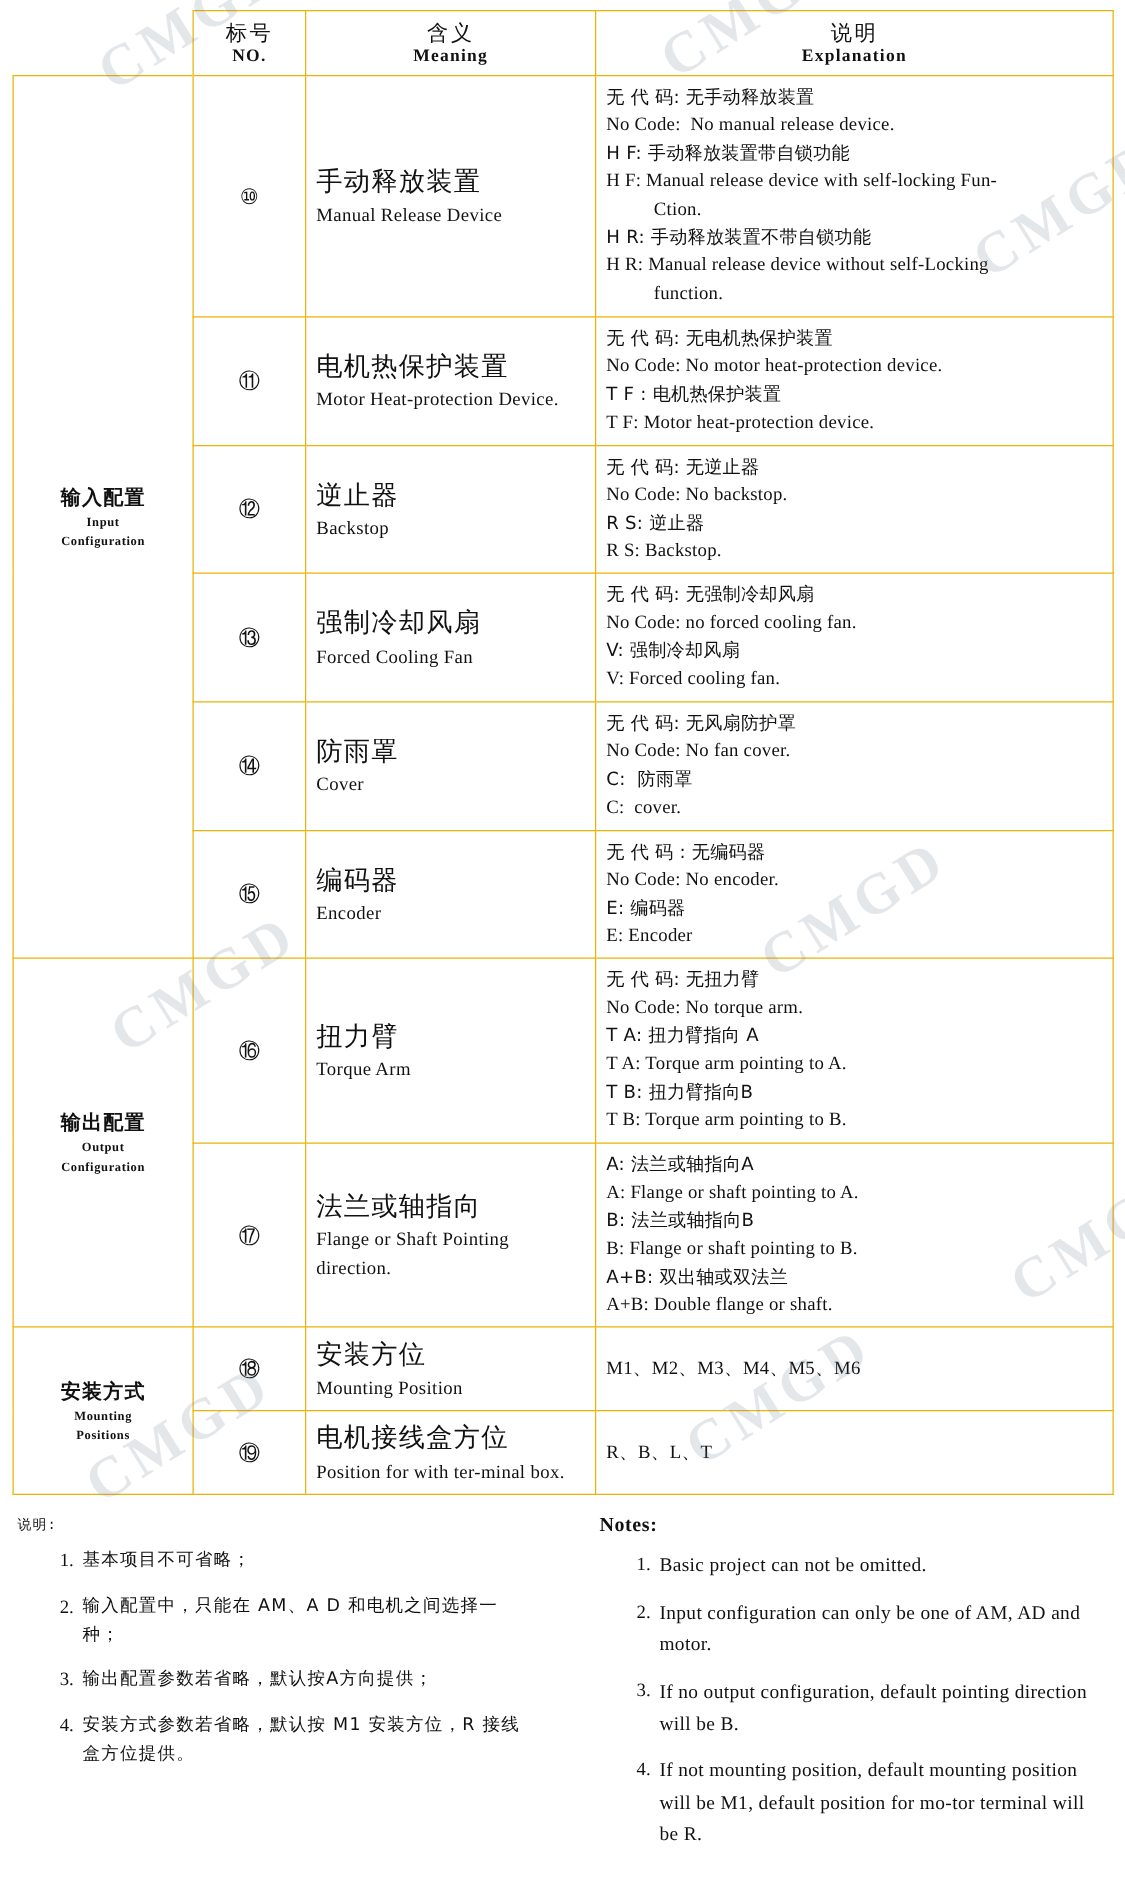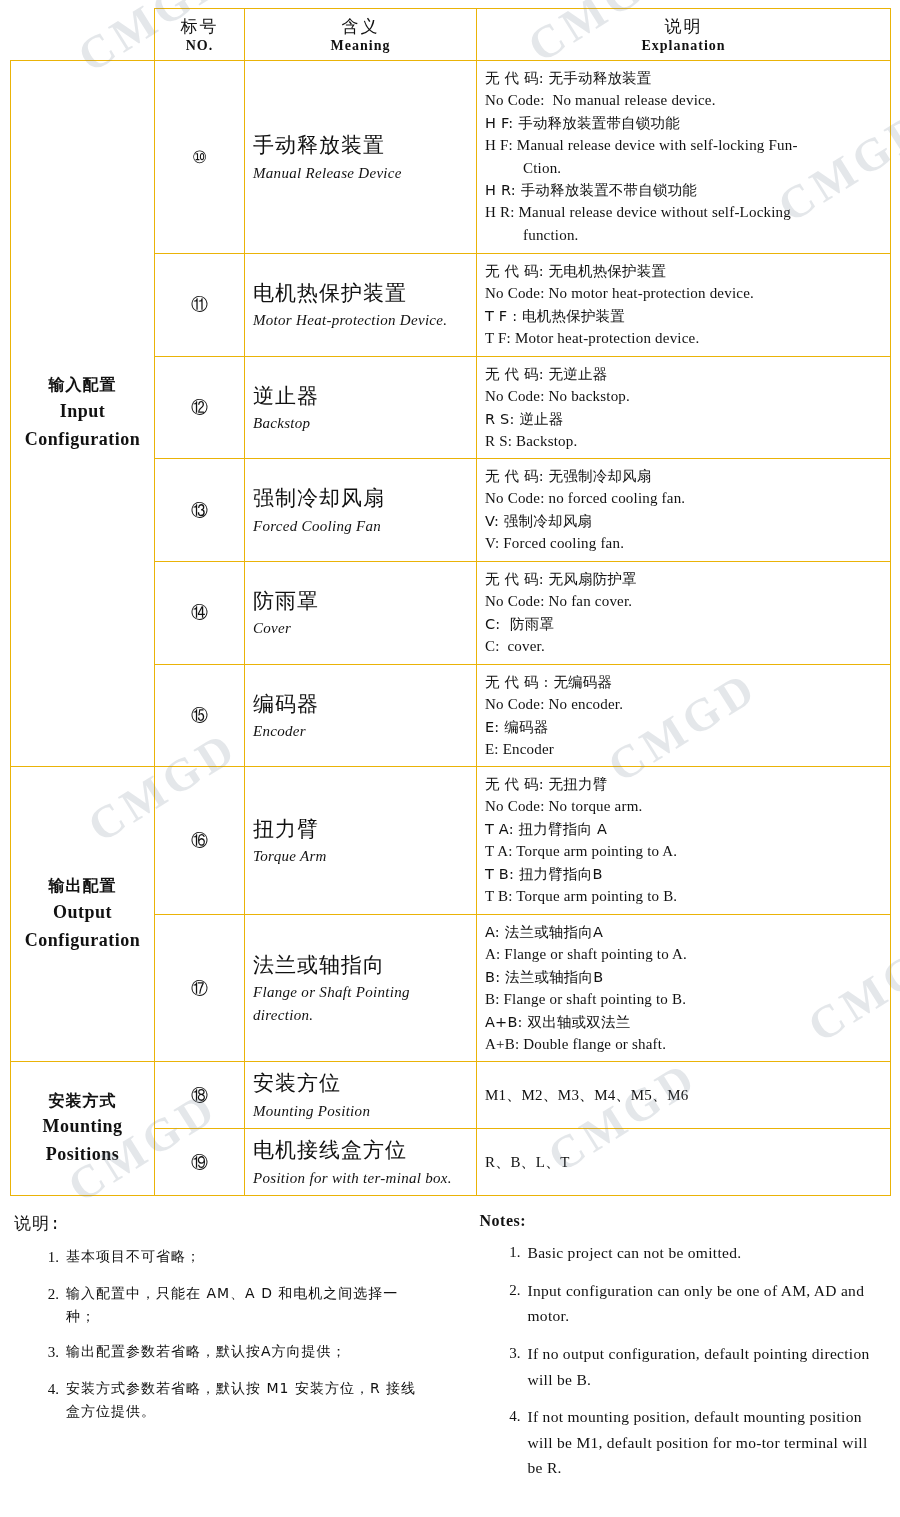--- a/index.html
+++ b/index.html
@@ -58,48 +58,48 @@
   thead td { text-align: center; padding: 8px 4px; }
   .hdr-cn { font-size: 17px; font-family: "DejaVu Sans", sans-serif; letter-spacing: 2px; }
   .hdr-en { font-size: 14px; font-weight: bold; letter-spacing: 1px; }
   .hdr-blank { border-left: 1px solid #231f20; }
 
   .group-cell {
     text-align: center;
     line-height: 1.55;
   }
   .group-cn { font-size: 16px; font-family: "DejaVu Sans", sans-serif; font-weight: bold; letter-spacing: 1px; }
-  .group-en { font-size: 18px; font-weight: bold; letter-spacing: 0.5px; }
+  .group-en { font-size: 10px; font-weight: bold; letter-spacing: 0.5px; }
 
   .no-cell { text-align: center; font-size: 17px; }
 
   .mean-cell { line-height: 1.5; }
   .mean-cn { font-size: 21px; font-family: Liberation Serif, serif; letter-spacing: 1px; }
-  .mean-en { font-size: 15px; letter-spacing: 0.3px; font-style: italic; }
+  .mean-en { font-size: 15px; letter-spacing: 0.3px; }
 
   .exp-cell { line-height: 1.52; margin-top: 38px; }
   .exp-cell .ln { font-size: 15px; letter-spacing: 0.2px; white-space: pre-wrap; }
   .exp-cell .ln.cn { font-family: "DejaVu Sans", sans-serif; font-size: 14.5px; }
   .exp-cell .ln.indent { padding-left: 38px; }
 
   
   .notes {
     position: relative;
     z-index: 2;
     display: flex;
     margin-top: 16px;
     padding: 0 14px 10px 14px;
   }
   .notes-col { width: 50%; }
   .notes-col.left { padding-right: 8px; }
   .notes-col.right { padding-left: 8px; margin-left: 43px; }
 
   .notes-title-cn {
     font-family: Liberation Mono, monospace;
-    font-size: 17px;
+    font-size: 11px;
     letter-spacing: 1px;
     margin-bottom: 10px;
   }
   .notes-title-en {
     font-size: 16px;
     font-weight: bold;
     letter-spacing: 0.5px;
     margin-bottom: 10px;
   }
   ol.note-list {

